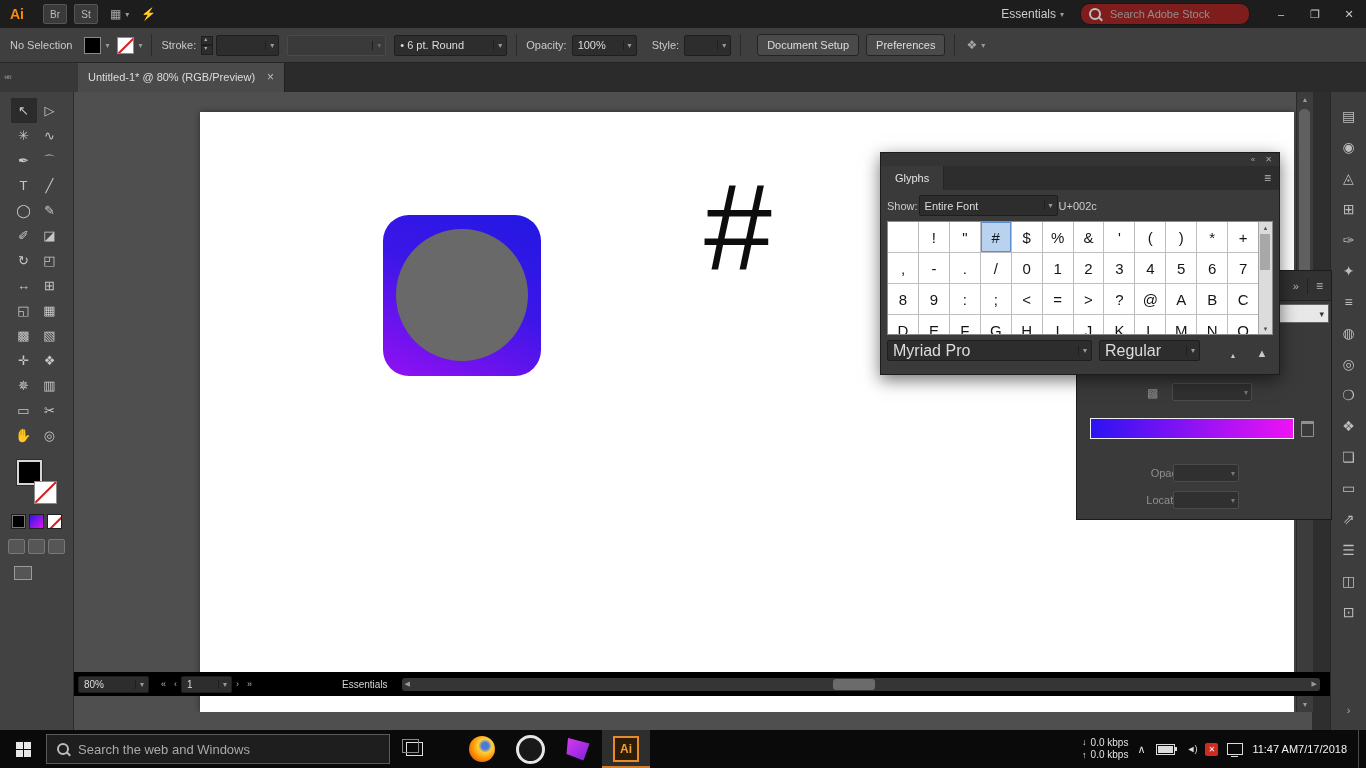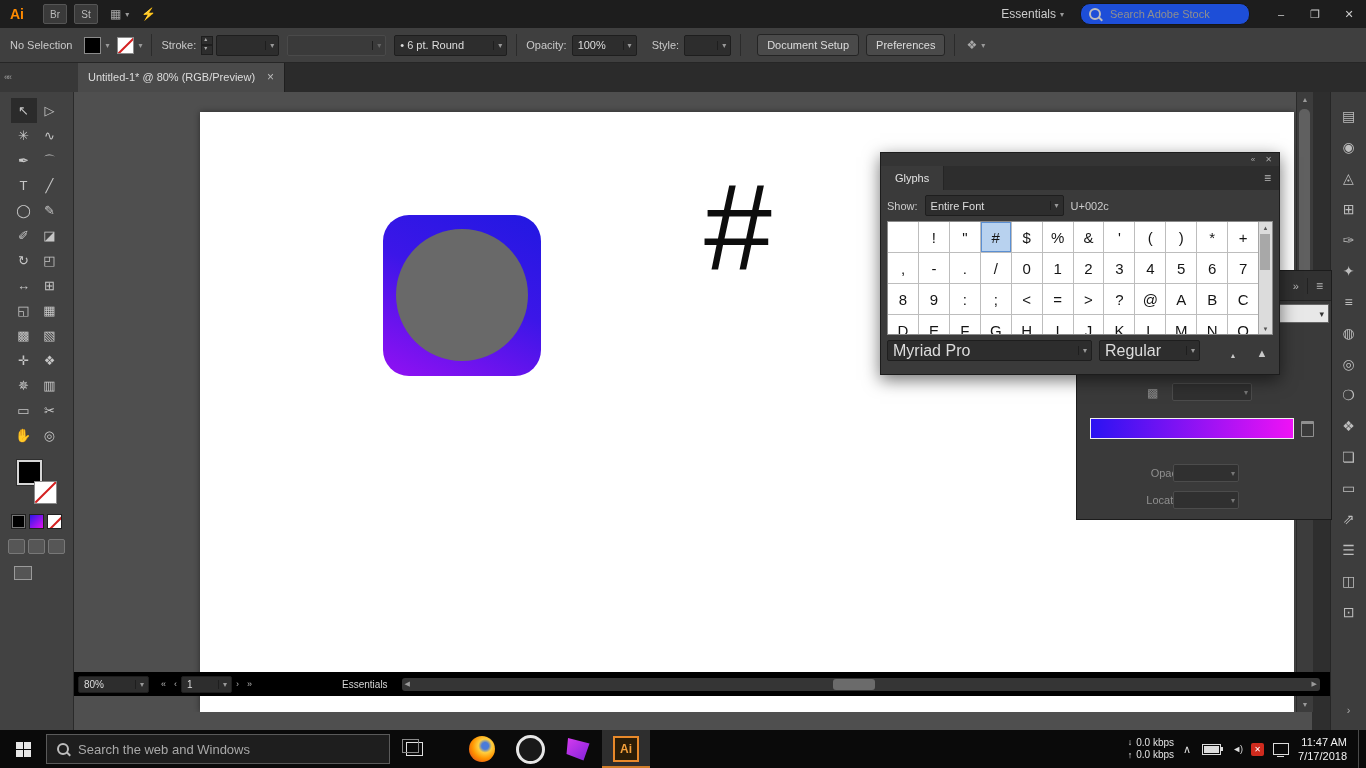--- a/index.html
+++ b/index.html
@@ -10,21 +10,21 @@
            align-items:center;color:#c9c9c9;font-size:12px;z-index:60}
   .ai-logo{color:#ff8a00;font-weight:bold;font-size:14px;padding:0 12px 0 10px}
   .menus{display:flex;align-items:center}
   .menu-item{padding:0 9px;cursor:default}
   .mini-tile{width:22px;height:18px;background:#3a3a3a;border:1px solid #555;color:#bbb;font-size:10px;
              display:flex;align-items:center;justify-content:center;margin-left:7px;border-radius:2px}
   .mb-icon{color:#a8a8a8;margin-left:12px;font-size:12px;display:flex;align-items:center}
   .caret{font-size:8px;color:#999;margin-left:4px}
   .mb-right{margin-left:auto;display:flex;align-items:center}
   .workspace{display:flex;align-items:center;margin-right:16px;color:#ccc}
-  .stock-search{width:152px;height:20px;background:#1d4ed8;border:1px solid #161616;border-radius:10px;
+  .stock-search{width:152px;height:20px;background:#7f1d1d;border:1px solid #161616;border-radius:10px;
                 display:flex;align-items:center;padding:0 8px;margin-right:14px}
   .stock-search input{background:none;border:0;outline:0;color:#bbb;font-size:11px;width:100%;font-family:inherit}
   .stock-search input::placeholder{color:#8f8f8f}
   .mag{width:8px;height:8px;border:2px solid #bdbdbd;border-radius:50%;position:relative;margin-right:7px;flex:none}
   .mag::after{content:"";position:absolute;width:5px;height:2px;background:#bdbdbd;transform:rotate(45deg);right:-4px;bottom:-2px}
   .win-btn{width:34px;height:28px;display:flex;align-items:center;justify-content:center;color:#ccc;font-size:11px}
   
   .controlbar{position:absolute;top:28px;left:0;right:0;height:34px;background:#3f3f3f;border-bottom:1px solid #262626;
               display:flex;align-items:center;color:#c9c9c9;font-size:11px;z-index:59;padding-left:10px}
   .cb-sep{width:1px;height:22px;background:#2b2b2b;margin:0 9px}
@@ -102,21 +102,21 @@
   .hthumb{position:absolute;left:47%;top:1px;width:42px;height:11px;background:#6b6b6b;border-radius:3px}
   
   .glyphs-panel{position:absolute;left:880px;top:152px;width:400px;height:223px;background:#3a3a3a;border:1px solid #1c1c1c;
                 box-shadow:0 5px 16px rgba(0,0,0,.55);z-index:40;box-sizing:border-box}
   .gp-titlebar{height:13px;display:flex;justify-content:flex-end;align-items:center;gap:10px;padding:0 7px;background:#343434;
                color:#a8a8a8;font-size:8px}
   .gp-tabrow{height:24px;background:#2d2d2d;display:flex;align-items:center}
   .gp-tab{height:24px;background:#3a3a3a;color:#e3e3e3;font-size:11px;display:flex;align-items:center;padding:0 14px;border-right:1px solid #252525}
   .gp-menu{margin-left:auto;color:#bbb;font-size:12px;padding-right:8px}
   .gp-body{padding:5px 6px}
-  .gp-showrow{display:flex;align-items:center;gap:7px;color:#ccc;font-size:11px}
+  .gp-showrow{display:flex;align-items:center;gap:1px;color:#ccc;font-size:11px}
   .gp-grid-wrap{margin-top:5px;position:relative;height:112px;background:#fff;border:1px solid #8a8a8a;overflow:hidden}
   .glyph-grid{position:absolute;left:0;top:0;right:13px}
   .glyph-row{display:flex;height:31px}
   .glyph-cell{flex:1;border-right:1px solid #bdbdbd;border-bottom:1px solid #bdbdbd;display:flex;align-items:center;
               justify-content:center;font-size:15px;color:#141414;background:#fff}
   .glyph-cell.selected{background:#b8d2ef;box-shadow:inset 0 0 0 1px #5b8fd2}
   .gp-scroll{position:absolute;right:0;top:0;bottom:0;width:13px;background:#dcdcdc;border-left:1px solid #a5a5a5}
   .gp-sarrow{position:absolute;left:0;width:13px;height:11px;display:flex;align-items:center;justify-content:center;color:#555;font-size:6px}
   .gp-sarrow-u{top:0}.gp-sarrow-u::before{content:"▲"}
   .gp-sarrow-d{bottom:0}.gp-sarrow-d::before{content:"▼"}
@@ -164,21 +164,21 @@
   .netrow{display:flex;align-items:center;gap:4px;justify-content:flex-end}
   .netrow .arr{font-size:9px}
   .chev{color:#ddd;font-size:11px}
   .batt{width:17px;height:9px;border:1px solid #dcdcdc;position:relative;margin:0 2px}
   .batt::after{content:"";position:absolute;right:-3px;top:2px;width:2px;height:4px;background:#dcdcdc}
   .batt i{position:absolute;inset:1px;background:#dcdcdc}
   .spk{color:#ddd;font-size:9px;letter-spacing:-1px}
   .redico{width:13px;height:13px;background:#cf2b1e;border-radius:2px;color:#fff;font-size:8px;display:flex;align-items:center;justify-content:center}
   .net{width:14px;height:10px;border:1px solid #dcdcdc;position:relative}
   .net::after{content:"";position:absolute;left:3px;bottom:-3px;width:7px;height:1px;background:#dcdcdc}
-  .clock{display:flex;flex-direction:column;justify-content:center;text-align:right;font-size:11px;color:#f2f2f2;line-height:1.3;margin-right:2px}
+  .clock{display:flex;flex-direction:row;justify-content:center;text-align:right;font-size:11px;color:#f2f2f2;line-height:1.3;margin-right:2px}
   .sdesk{width:5px;height:38px;border-left:1px solid #4a4a4a}
 </style>
 </head>
 <body>
 
 <div class="menubar">
   <span class="ai-logo">Ai</span>
   <span class="mini-tile">Br</span>
   <span class="mini-tile">St</span>
   <span class="mb-icon">

